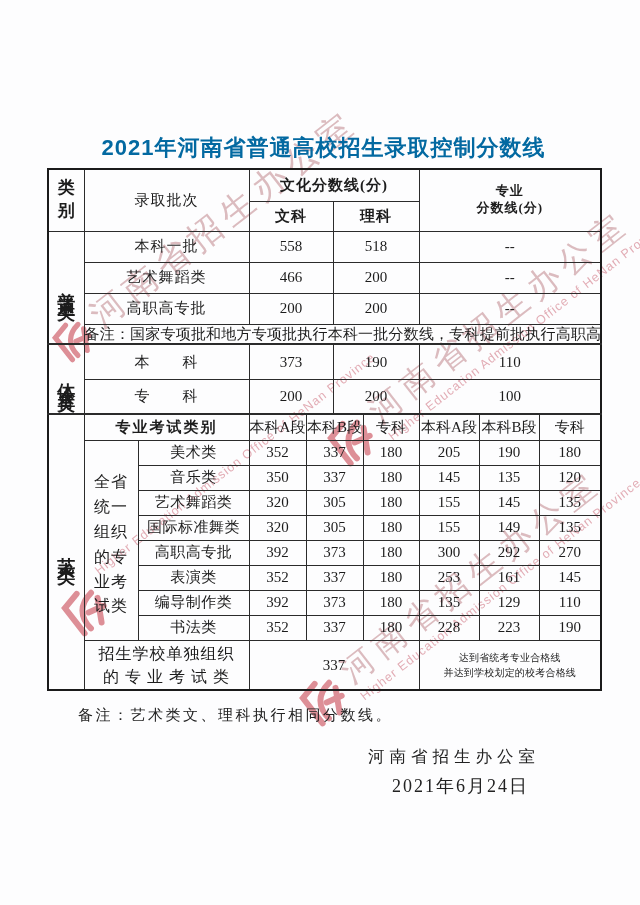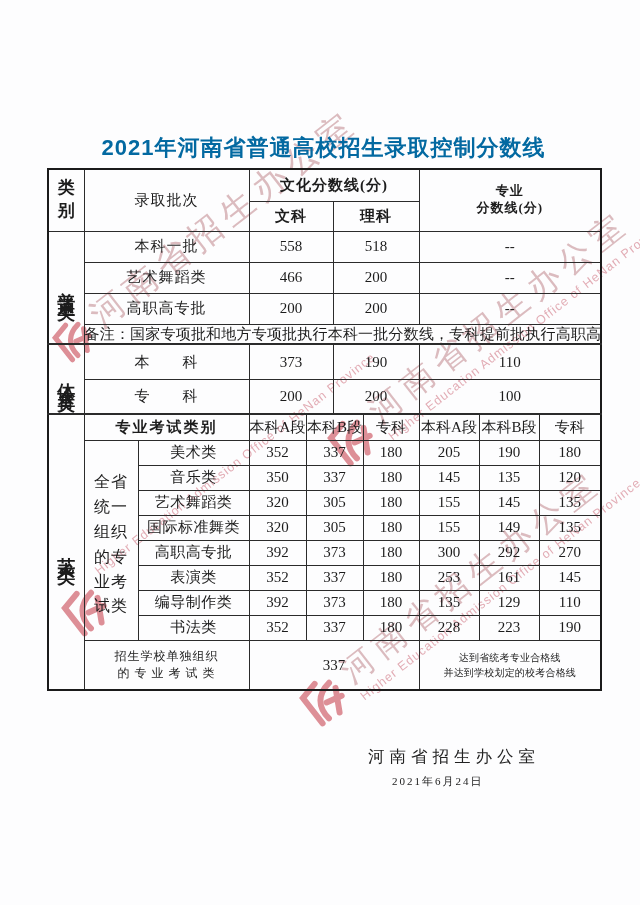--- a/index.html
+++ b/index.html
@@ -35,26 +35,26 @@
     writing-mode:vertical-lr;text-orientation:upright;display:inline-block;
     font-weight:600;font-size:18px;letter-spacing:5px;line-height:1;
   }
   .batch{font-size:18px;letter-spacing:1px;}
   .num{font-size:15px;}
   .sub{font-size:12px;font-weight:400;letter-spacing:0;}
   .exam-hdr{font-size:16px;font-weight:600;letter-spacing:2px;}
   .name{text-align:left;padding-left:6px;font-size:16px;letter-spacing:0.5px;margin-left:20px;}
   .grp{font-size:16px;line-height:1.55;word-break:break-all;padding:0 5px;letter-spacing:1px;margin-top:9px;}
   .note-cell{font-size:12.5px;text-align:left;padding-left:9px;letter-spacing:0.2px;white-space:nowrap;}
-  .school-line{font-size:12px;line-height:1.45;letter-spacing:1px;}
+  .school-line{font-size:16px;line-height:1.45;letter-spacing:1px;}
   .small2{font-size:10px;line-height:1.5;letter-spacing:0.2px;}
   
   .foot-note{position:absolute;left:78px;top:706px;font-size:15px;letter-spacing:2.5px;color:#222;}
   .foot-org{position:absolute;left:368px;top:746px;font-size:16.5px;letter-spacing:5px;color:#222;}
-  .foot-date{position:absolute;left:392px;top:774px;font-size:11px;letter-spacing:2px;color:#222;}
+  .foot-date{position:absolute;left:392px;top:774px;font-size:18px;letter-spacing:2px;color:#222;}
   
   .wm{
     position:absolute;display:flex;align-items:flex-start;gap:9px;
     transform:rotate(-38deg);transform-origin:0 0;pointer-events:none;white-space:nowrap;
   }
   .wm-col{display:flex;flex-direction:column;}
   .wm-cn{font-size:33px;letter-spacing:7px;color:rgba(191,133,139,0.55);font-weight:500;}
   .wm-cn.lg{font-size:34px;}
   .wm-en{font-size:12.5px;letter-spacing:1px;color:rgba(214,134,146,0.68);margin-top:-2px;font-family:"Liberation Sans","DejaVu Sans",sans-serif;}
   .wm svg{opacity:0.58;margin-top:2px;flex:0 0 auto;}
@@ -288,16 +288,17 @@
         <td colspan="4" class="num">337</td>
         <td colspan="3">
           <div class="small2">达到省统考专业合格线</div>
           <div class="small2">并达到学校划定的校考合格线</div>
         </td>
       </tr>
     </tbody>
       </table>
   </div>
 
+  <div class="foot-note">备注：艺术类文、理科执行相同分数线。</div>
   <div class="foot-org">河南省招生办公室</div>
   <div class="foot-date">2021年6月24日</div>
 
 </div>
 
 </body></html>

